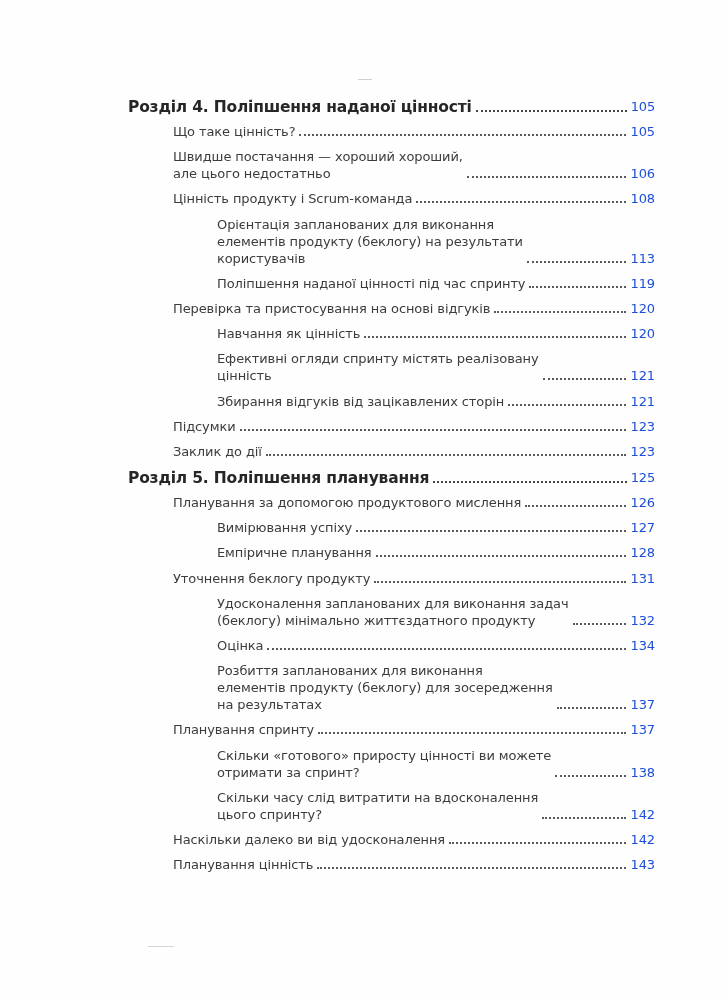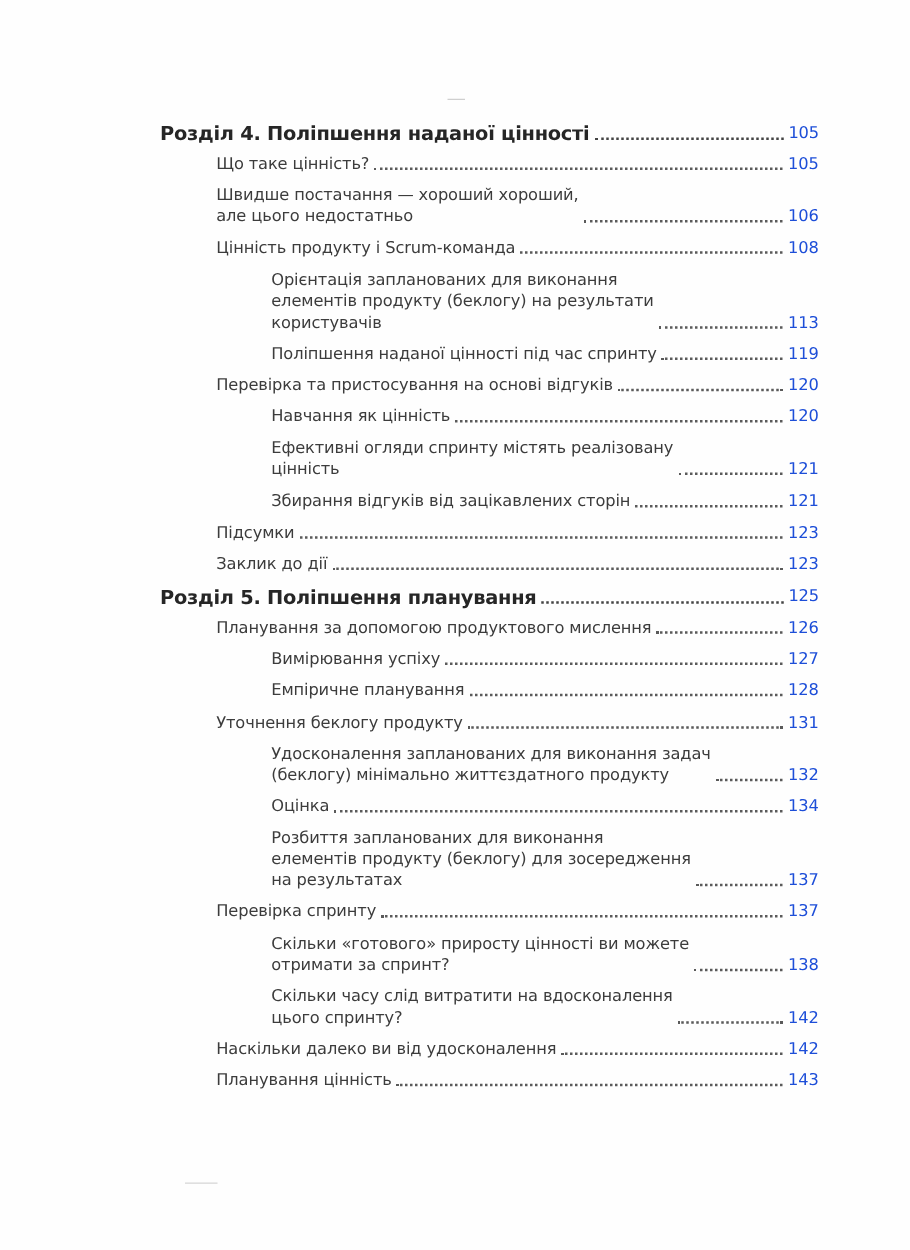--- a/index.html
+++ b/index.html
@@ -207,21 +207,21 @@
         <span class="page-num">134</span>
       </div>
       <div class="entry level-2">
         <span class="title">Розбиття запланованих для виконання
 елементів продукту (беклогу) для зосередження
 на результатах</span>
         <span class="leader"></span>
         <span class="page-num">137</span>
       </div>
       <div class="entry level-1">
-        <span class="title">Перевірка спринту</span>
+        <span class="title">Планування спринту</span>
         <span class="leader"></span>
         <span class="page-num">137</span>
       </div>
       <div class="entry level-2">
         <span class="title">Скільки «готового» приросту цінності ви можете
 отримати за спринт?</span>
         <span class="leader"></span>
         <span class="page-num">138</span>
       </div>
       <div class="entry level-2">

